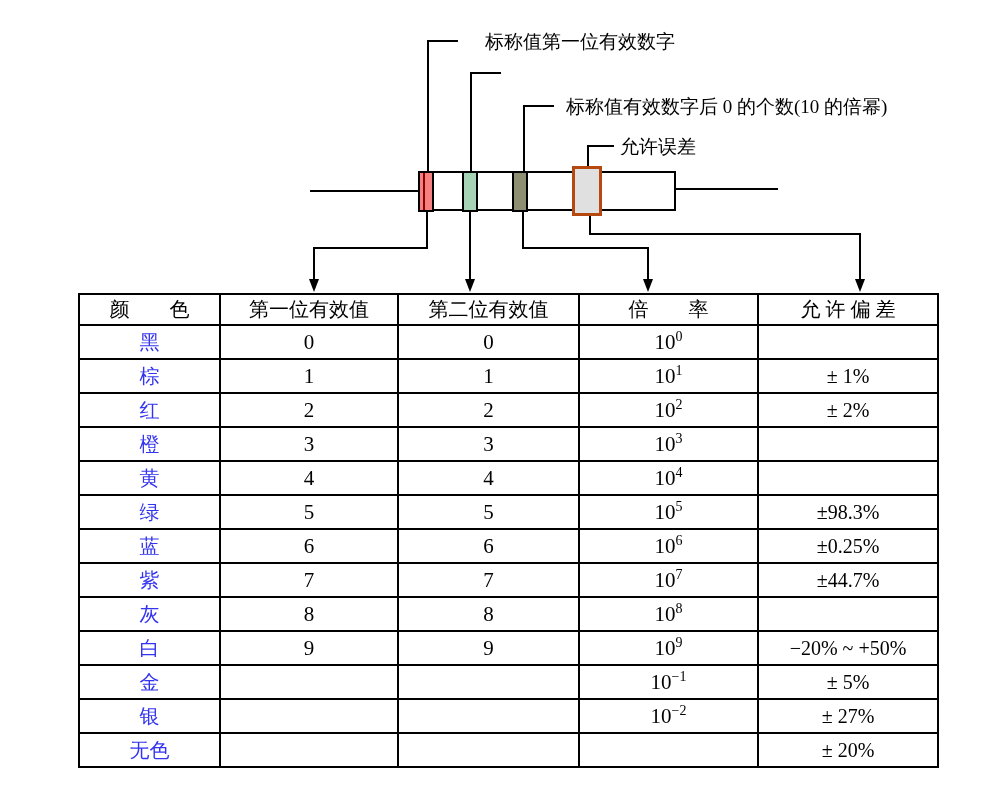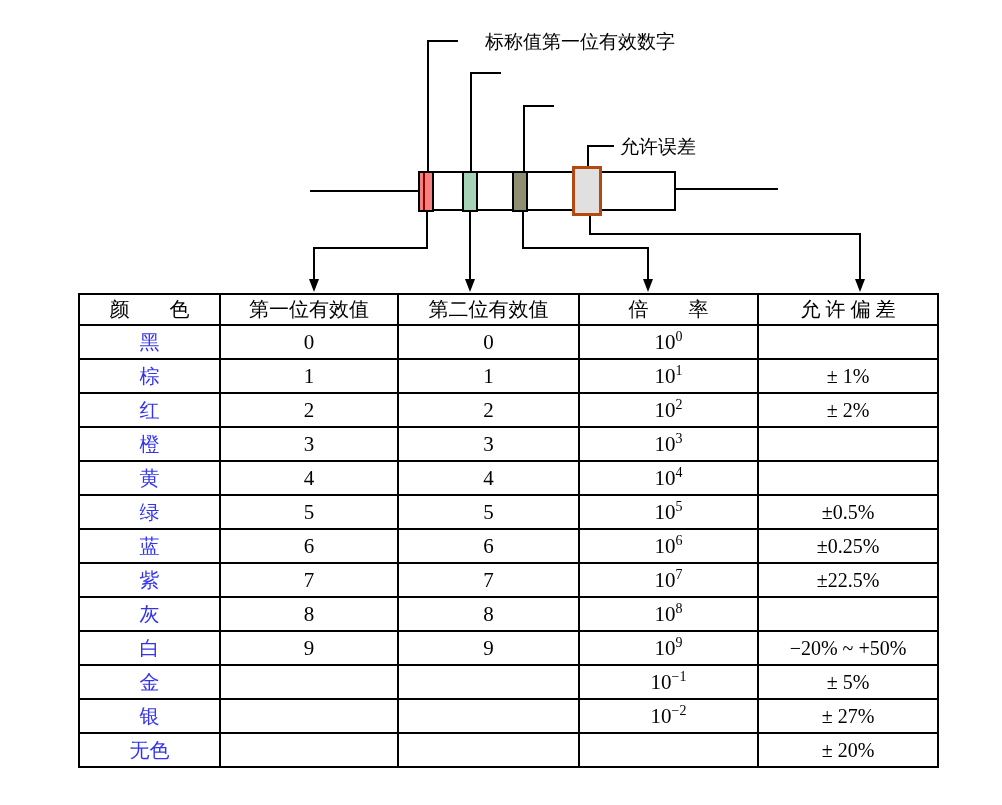--- a/index.html
+++ b/index.html
@@ -63,20 +63,21 @@
 
 <div class="page">
 
   <div class="band-label" style="left:485px;top:29px;">标称值第一位有效数字</div>
   <span class="ln" style="left:427px;top:40px;width:31px;height:2px;"></span>
   <span class="ln" style="left:427px;top:40px;width:2px;height:131px;"></span>
 
   <span class="ln" style="left:470px;top:72px;width:31px;height:2px;"></span>
   <span class="ln" style="left:470px;top:72px;width:2px;height:99px;"></span>
 
+  <div class="band-label" style="left:566px;top:94px;">标称值有效数字后 0 的个数(10 的倍幂)</div>
   <span class="ln" style="left:523px;top:105px;width:31px;height:2px;"></span>
   <span class="ln" style="left:523px;top:105px;width:2px;height:66px;"></span>
 
   <div class="band-label" style="left:620px;top:134px;">允许误差</div>
   <span class="ln" style="left:587px;top:145px;width:27px;height:2px;"></span>
   <span class="ln" style="left:587px;top:145px;width:2px;height:21px;"></span>
 
   <span class="ln" style="left:310px;top:190px;width:108px;height:2px;"></span>
   <span class="ln" style="left:676px;top:188px;width:102px;height:2px;"></span>
   <div class="resistor-body"></div>
@@ -155,35 +156,35 @@
           <td class="c-num">4</td>
           <td class="c-num">4</td>
           <td class="c-mult">10<sup>4</sup></td>
           <td class="c-tol"></td>
         </tr>
         <tr>
           <td class="c-color">绿</td>
           <td class="c-num">5</td>
           <td class="c-num">5</td>
           <td class="c-mult">10<sup>5</sup></td>
-          <td class="c-tol">±0.5%</td>
+          <td class="c-tol">±98.3%</td>
         </tr>
         <tr>
           <td class="c-color">蓝</td>
           <td class="c-num">6</td>
           <td class="c-num">6</td>
           <td class="c-mult">10<sup>6</sup></td>
           <td class="c-tol">±0.25%</td>
         </tr>
         <tr>
           <td class="c-color">紫</td>
           <td class="c-num">7</td>
           <td class="c-num">7</td>
           <td class="c-mult">10<sup>7</sup></td>
-          <td class="c-tol">±22.5%</td>
+          <td class="c-tol">±44.7%</td>
         </tr>
         <tr>
           <td class="c-color">灰</td>
           <td class="c-num">8</td>
           <td class="c-num">8</td>
           <td class="c-mult">10<sup>8</sup></td>
           <td class="c-tol"></td>
         </tr>
         <tr>
           <td class="c-color">白</td>

